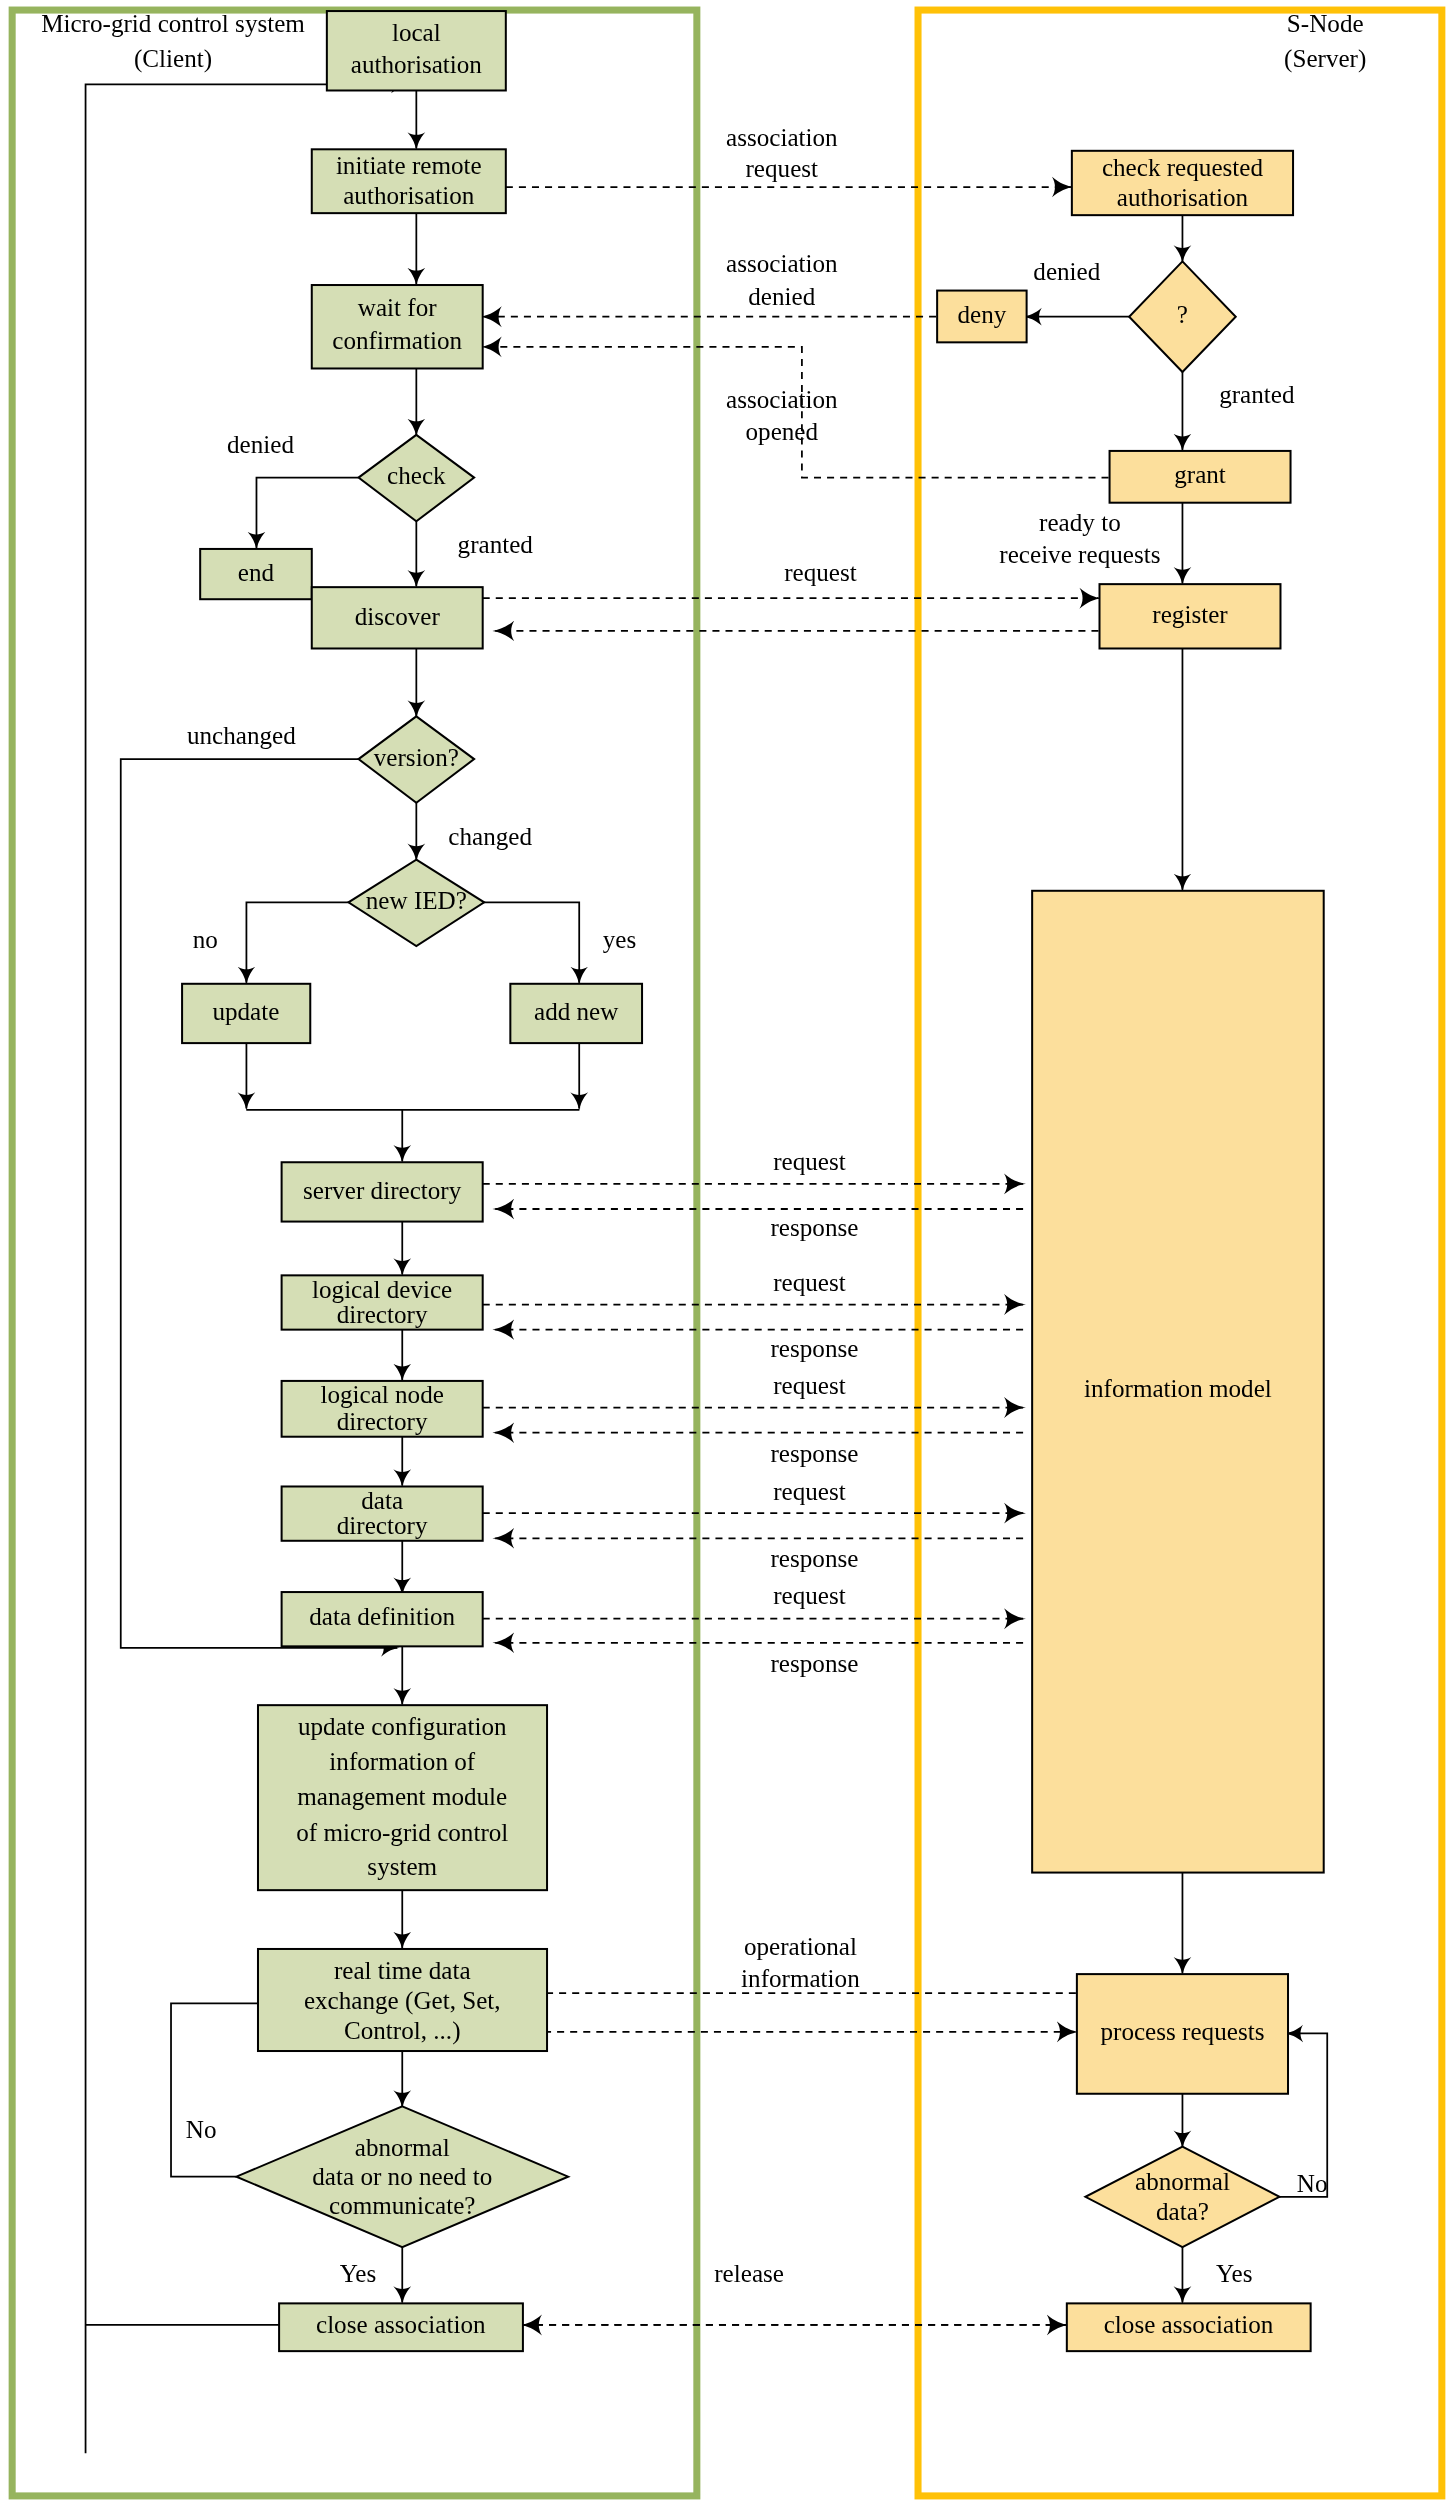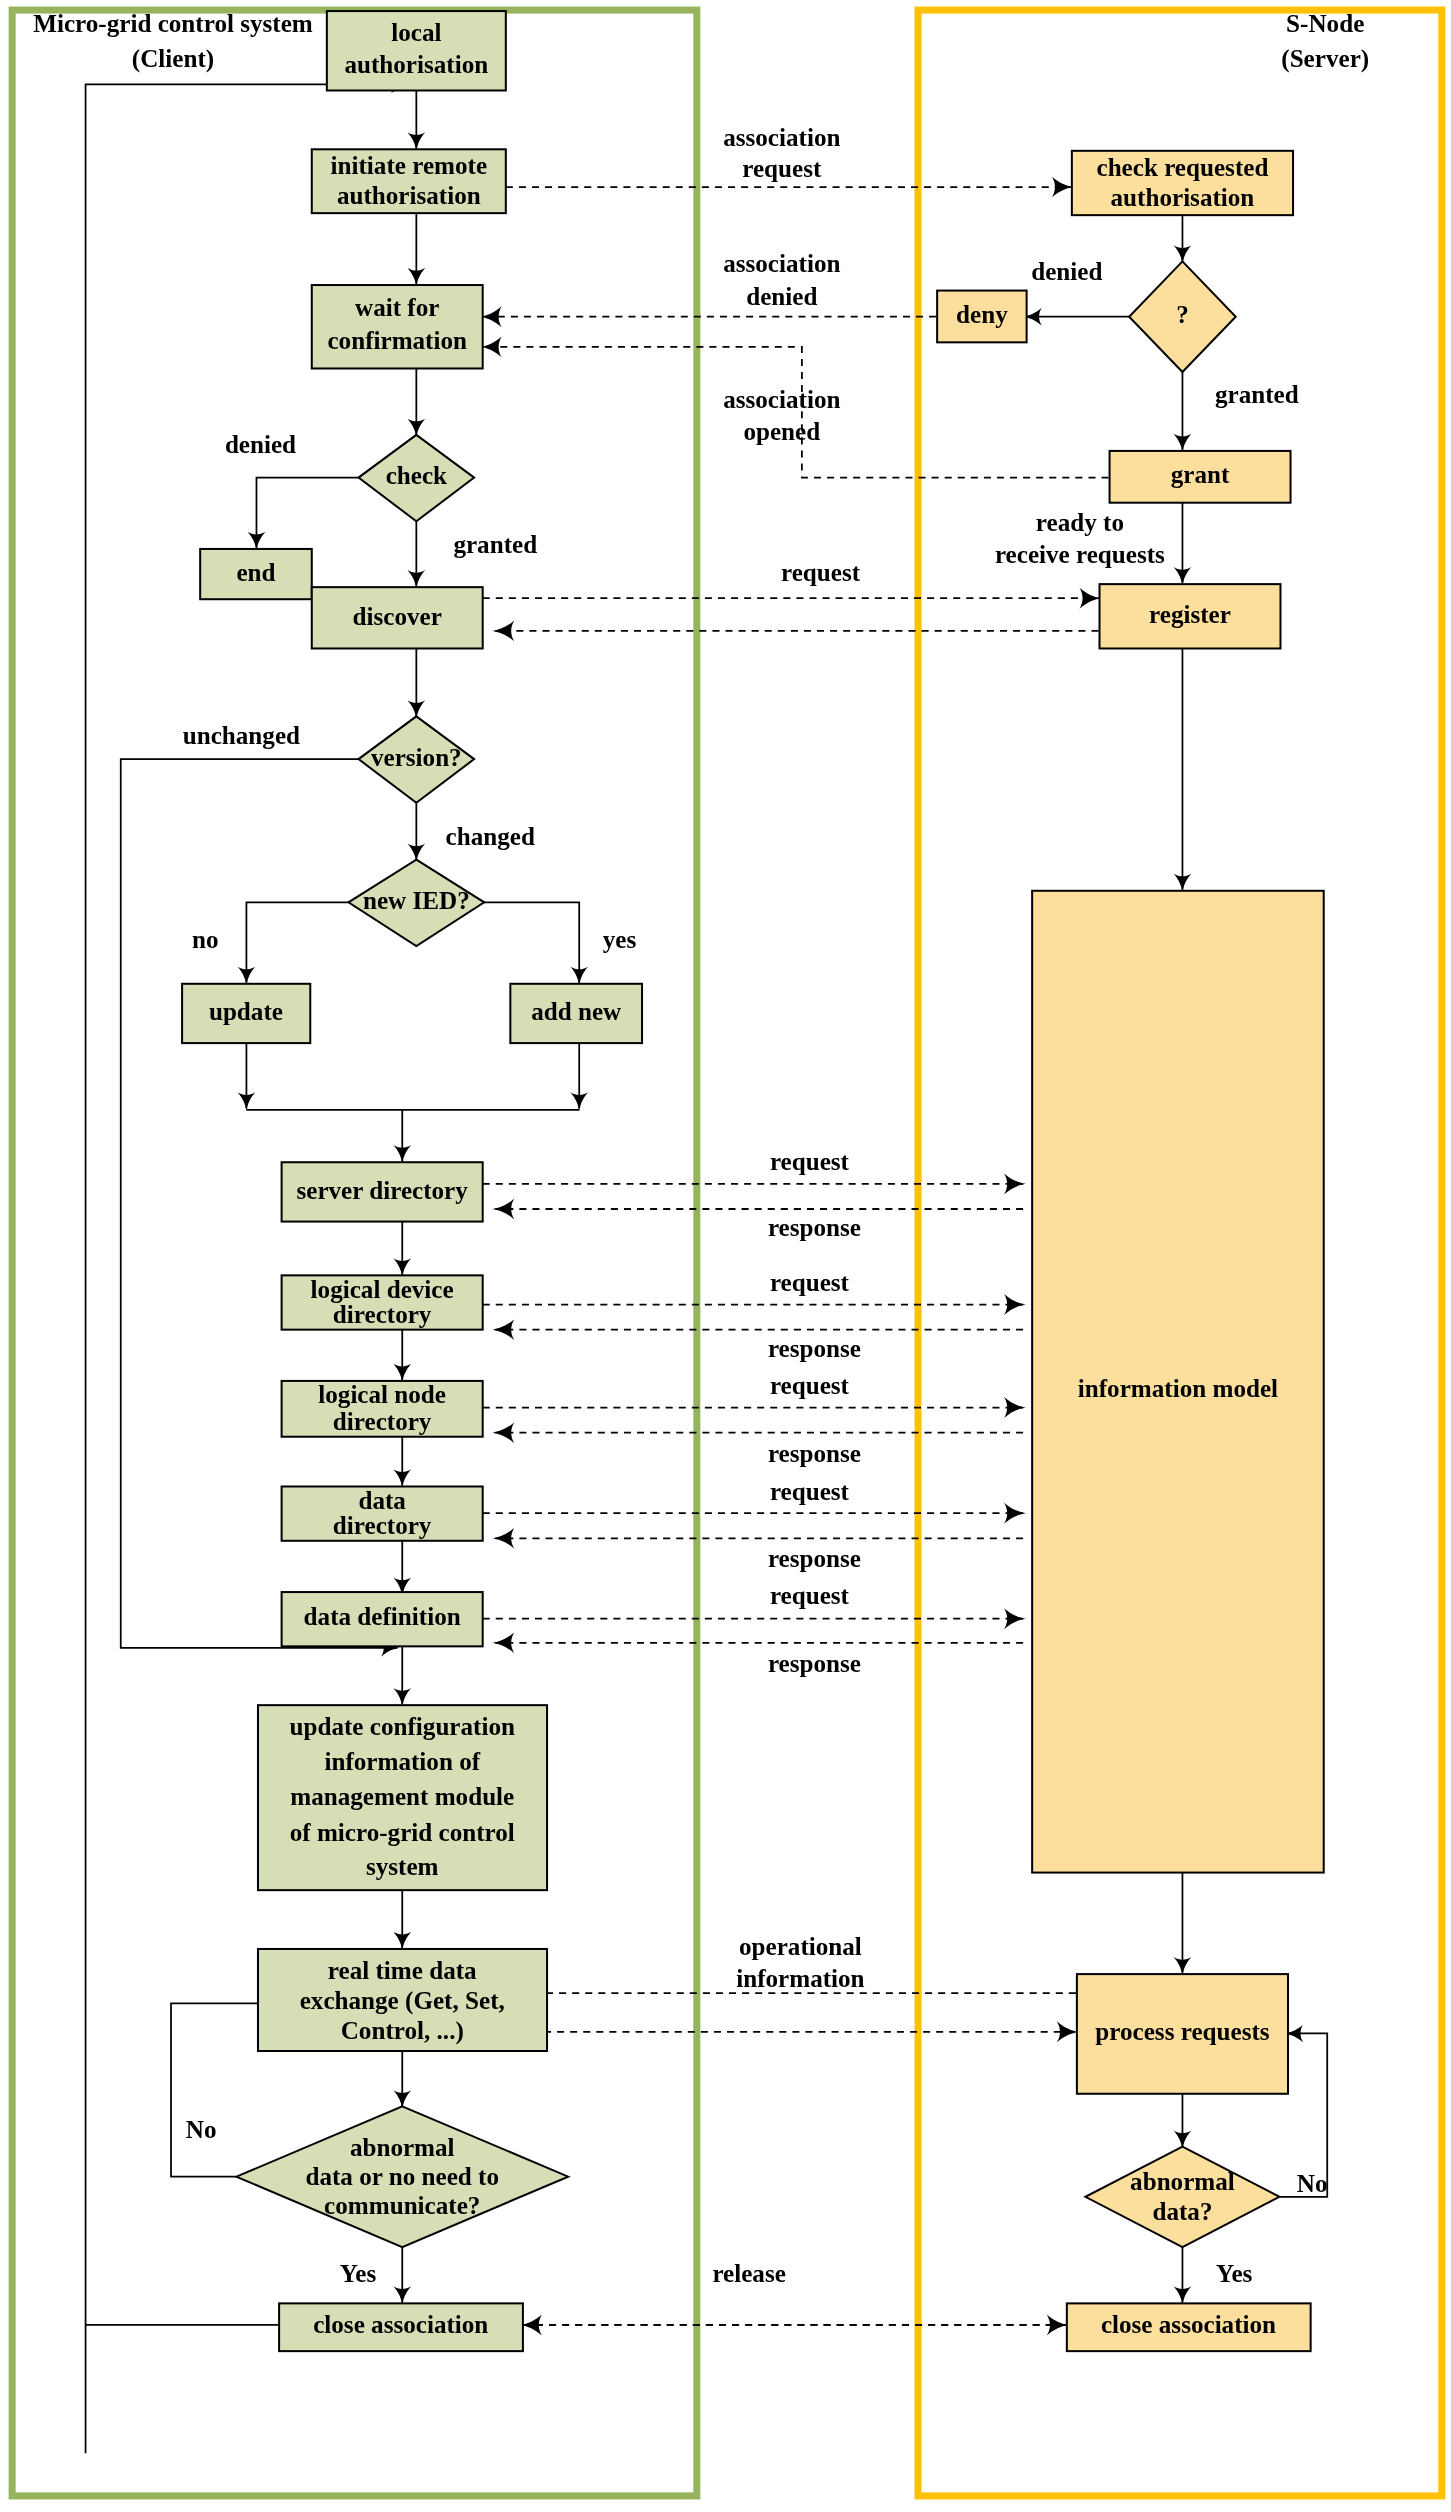--- a/index.html
+++ b/index.html
@@ -1,17 +1,17 @@
 <!DOCTYPE html>
 <html style="font-size:8px"><head>
 <meta charset="utf-8">
 <style>
   html,body{margin:0;padding:0;background:#ffffff;}
   body{font-family:"Liberation Serif", serif;}
-  #stage{position:relative;width:1452px;height:2512px;background:#fff;font-weight:bold;}
+  #stage{position:relative;width:1452px;height:2512px;background:#fff;}
   svg{display:block;}
   .nodeLabel{font-family:"Liberation Serif", serif; fill:#000; text-anchor:middle; dominant-baseline:middle;}
   .edgeLabel{font-family:"Liberation Serif", serif; fill:#000; text-anchor:middle; dominant-baseline:middle;}
   .laneLabel{font-family:"Liberation Serif", serif; fill:#000; text-anchor:middle; dominant-baseline:middle;}
 </style>
 </head>
 <body>
 
 <div id="stage">
 <svg width="1452" height="2512" viewBox="0 0 2888 4997" xmlns="http://www.w3.org/2000/svg">

